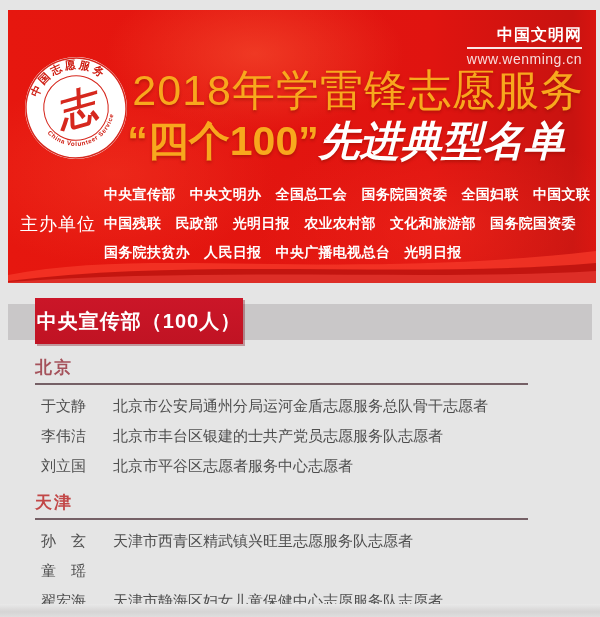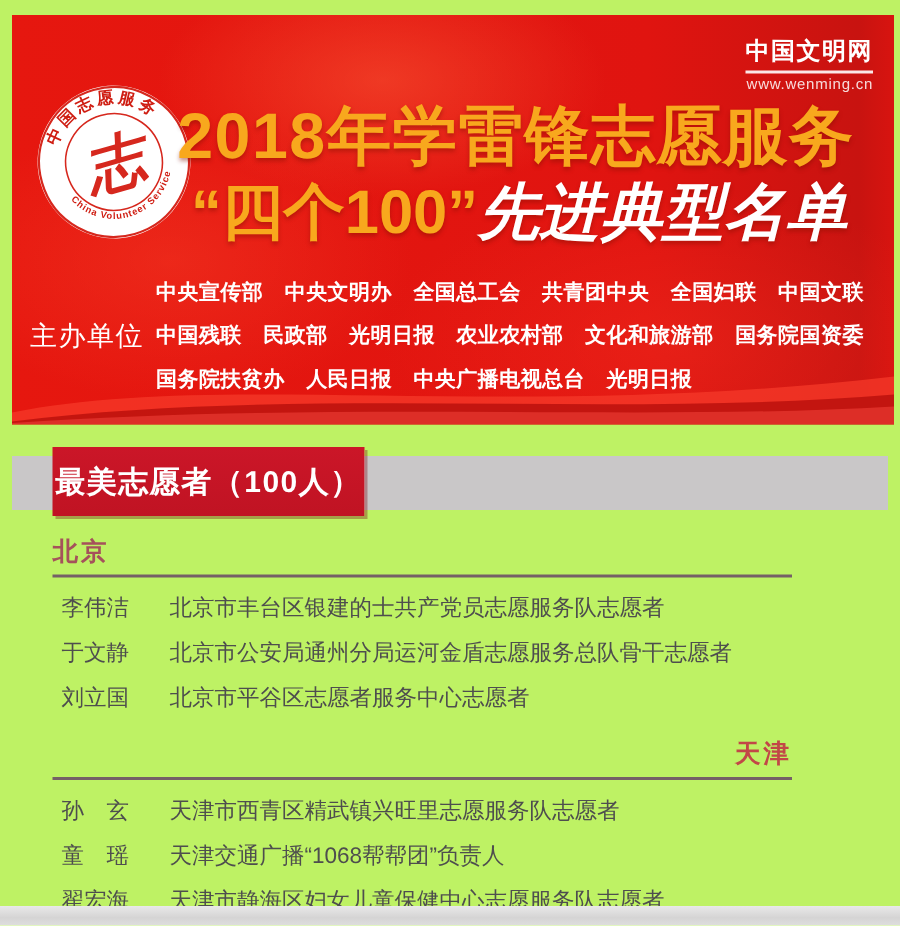--- a/index.html
+++ b/index.html
@@ -1,40 +1,40 @@
 <!DOCTYPE html>
 <html><head>
 <meta charset="utf-8">
 <style>
   html,body{margin:0;padding:0;background:#ffffff;}
   body{font-family:"Liberation Sans","DejaVu Sans",sans-serif;}
-  #stage{position:relative;width:600px;height:617px;background:#bef264;overflow:hidden;}
+  #stage{position:relative;width:600px;height:617px;background:#e5e5e5;overflow:hidden;}
 
   
   .banner{
     position:absolute;left:8px;top:10px;width:588px;height:273px;
     background:
       radial-gradient(ellipse 230px 120px at 42% 16%, rgba(255,100,60,.45), transparent 65%),
       radial-gradient(ellipse 260px 150px at 18% 60%, rgba(255,80,50,.30), transparent 62%),
       radial-gradient(ellipse 300px 160px at 75% 80%, rgba(255,60,40,.28), transparent 65%),
       linear-gradient(90deg,#e6170f 0%,#e01410 72%,#c81310 96%,#d81410 100%);
     overflow:hidden;
   }
   .banner-waves{position:absolute;left:0;bottom:0;width:100%;height:42px;}
 
   .site-logo{position:absolute;top:16px;right:14px;text-align:right;}
   .site-name{color:#ffffff;font-weight:bold;font-size:16px;letter-spacing:1px;line-height:18px;}
   .site-rule{height:2px;background:rgba(255,255,255,.9);margin:3px 0 2px 0;width:100%;}
-  .site-url{color:rgba(255,255,255,.85);font-size:10px;letter-spacing:.5px;}
+  .site-url{color:rgba(255,255,255,.85);font-size:14px;letter-spacing:.5px;}
 
   .badge{position:absolute;left:16px;top:46px;width:104px;height:104px;transform:rotate(-16deg);}
 
   .title1{
-    position:absolute;left:96px;right:12px;top:52px;text-align:center;
-    font-size:43px;font-weight:bold;color:#f8a81d;white-space:nowrap;
+    position:absolute;left:96px;right:12px;top:52px;text-align:right;
+    font-size:43px;font-weight:normal;color:#f8a81d;white-space:nowrap;
     text-shadow:0 2px 3px rgba(130,15,0,.45);letter-spacing:1px;
   }
   .title2{
     position:absolute;left:96px;right:8px;top:104px;text-align:center;
     font-size:41px;font-weight:bold;white-space:nowrap;
     text-shadow:0 2px 3px rgba(130,15,0,.45);
   }
   .title2 .quoted{color:#f8a81d;margin-right:0;}
   .title2 .rest{color:#ffffff;font-style:italic;}
 
@@ -50,21 +50,21 @@
     background:linear-gradient(180deg,#cb1628 0%,#c01323 100%);
     box-shadow:2px 2px 0 rgba(120,10,20,.35);
     display:flex;align-items:center;justify-content:center;
   }
   .header-chip span{color:#ffffff;font-size:20px;font-weight:bold;letter-spacing:1px;}
 
   
   .content{position:absolute;left:0;top:350px;width:548px;padding:0 20px 0 35px;box-sizing:border-box;}
   .province-title{font-size:17px;font-weight:bold;line-height:20px;margin-top:8px;letter-spacing:2px;}
   .province-title.bj{color:#a5525b;}
-  .province-title.tj{color:#c24747;text-align:right;}
+  .province-title.tj{color:#c24747;}
   .province-rule{height:0;border:none;border-top:2px solid #756066;margin:5px 0 0 0;}
   .entry-row{display:flex;margin-top:12px;font-size:15px;color:#4e4e4e;line-height:18px;}
   .entry-name{flex:0 0 58px;margin-left:6px;white-space:nowrap;}
   .entry-desc{flex:1;margin-left:14px;white-space:nowrap;}
   .section-gap{height:10px;}
 
   .bottom-strip{position:absolute;left:0;top:604px;width:600px;height:13px;
     background:linear-gradient(180deg,#e9e9e9 0%,#d5d4d4 60%,#dedede 100%);}
 </style>
 </head>
@@ -96,66 +96,65 @@
     </svg>
 
     <div class="title1">2018年学雷锋志愿服务</div>
     <div class="title2">
       <span class="quoted">“四个100”</span><span class="rest">先进典型名单</span>
     </div>
 
     <div class="organizers">
       <div class="org-label">主办单位</div>
       <div class="org-lines">
-        <div class="org-line">中央宣传部　中央文明办　全国总工会　共青团中央　全国妇联　中国文联</div>
+        <div class="org-line">中央宣传部　中央文明办　全国总工会　国务院国资委　全国妇联　中国文联</div>
         <div class="org-line">中国残联　民政部　光明日报　农业农村部　文化和旅游部　国务院国资委</div>
         <div class="org-line">国务院扶贫办　人民日报　中央广播电视总台　光明日报</div>
       </div>
     </div>
 
     <svg class="banner-waves" viewBox="0 0 588 42" preserveAspectRatio="none">
       <path d="M0,34 C140,6 330,40 588,10 L588,42 L0,42 Z" fill="#f5392a" opacity="0.75"></path>
       <path d="M0,40 C190,16 400,38 588,22 L588,42 L0,42 Z" fill="#b80f0b" opacity="0.8"></path>
       <path d="M0,41 C220,26 420,40 588,30 L588,42 L0,42 Z" fill="#e0312a" opacity="0.9"></path>
     </svg>
   </div>
 
   <div class="header-bar"></div>
   <div class="header-chip">
-    <span>最美志愿者（100人）</span>
+    <span>中央宣传部（100人）</span>
   </div>
 
   <div class="content">
 
     <div class="province-title bj">北京</div>
     <hr class="province-rule">
     <div class="entry-row">
+      <span class="entry-name">于文静</span>
+      <span class="entry-desc">北京市公安局通州分局运河金盾志愿服务总队骨干志愿者</span>
+    </div>
+    <div class="entry-row">
       <span class="entry-name">李伟洁</span>
       <span class="entry-desc">北京市丰台区银建的士共产党员志愿服务队志愿者</span>
-    </div>
-    <div class="entry-row">
-      <span class="entry-name">于文静</span>
-      <span class="entry-desc">北京市公安局通州分局运河金盾志愿服务总队骨干志愿者</span>
     </div>
     <div class="entry-row">
       <span class="entry-name">刘立国</span>
       <span class="entry-desc">北京市平谷区志愿者服务中心志愿者</span>
     </div>
 
     <div class="section-gap"></div>
 
     <div class="province-title tj">天津</div>
     <hr class="province-rule">
     <div class="entry-row">
       <span class="entry-name">孙　玄</span>
       <span class="entry-desc">天津市西青区精武镇兴旺里志愿服务队志愿者</span>
     </div>
     <div class="entry-row">
       <span class="entry-name">童　瑶</span>
-      <span class="entry-desc">天津交通广播“1068帮帮团”负责人</span>
     </div>
     <div class="entry-row">
       <span class="entry-name">翟宏海</span>
       <span class="entry-desc">天津市静海区妇女儿童保健中心志愿服务队志愿者</span>
     </div>
 
   </div>
 
   <div class="bottom-strip"></div>
 </div>

